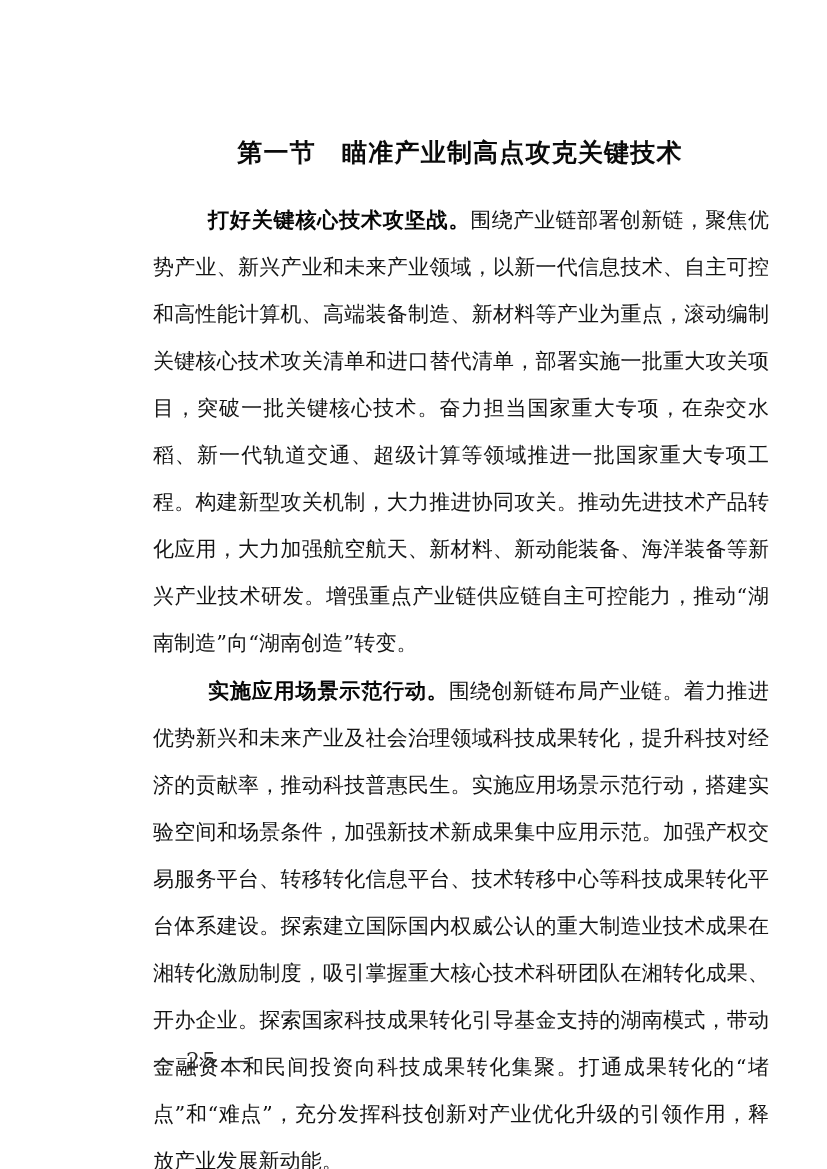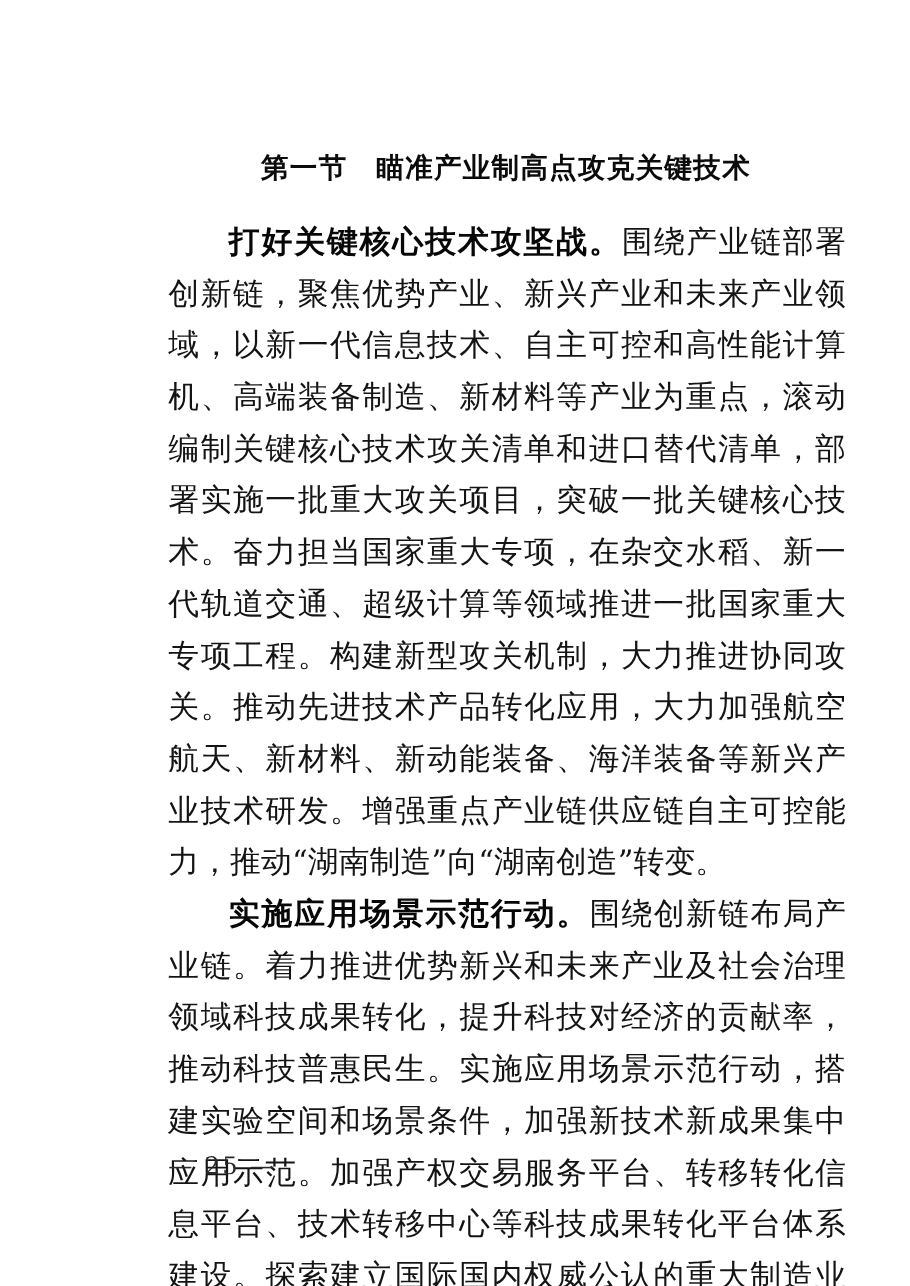--- a/index.html
+++ b/index.html
@@ -39,21 +39,21 @@
   
   .body-block {
     position: absolute;
     left: 108px;
     top: 196px;
     width: 616px;
   }
 
   .para {
     margin: 0;
-    font-size: 28px;
+    font-size: 21px;
     line-height: 47px;
     text-align: justify;
     text-align-last: left;
     text-justify: inter-ideograph;
     letter-spacing: 0.1px;
     color: #141414;
     text-indent: 55px;
   }
 
   .para .lead {

